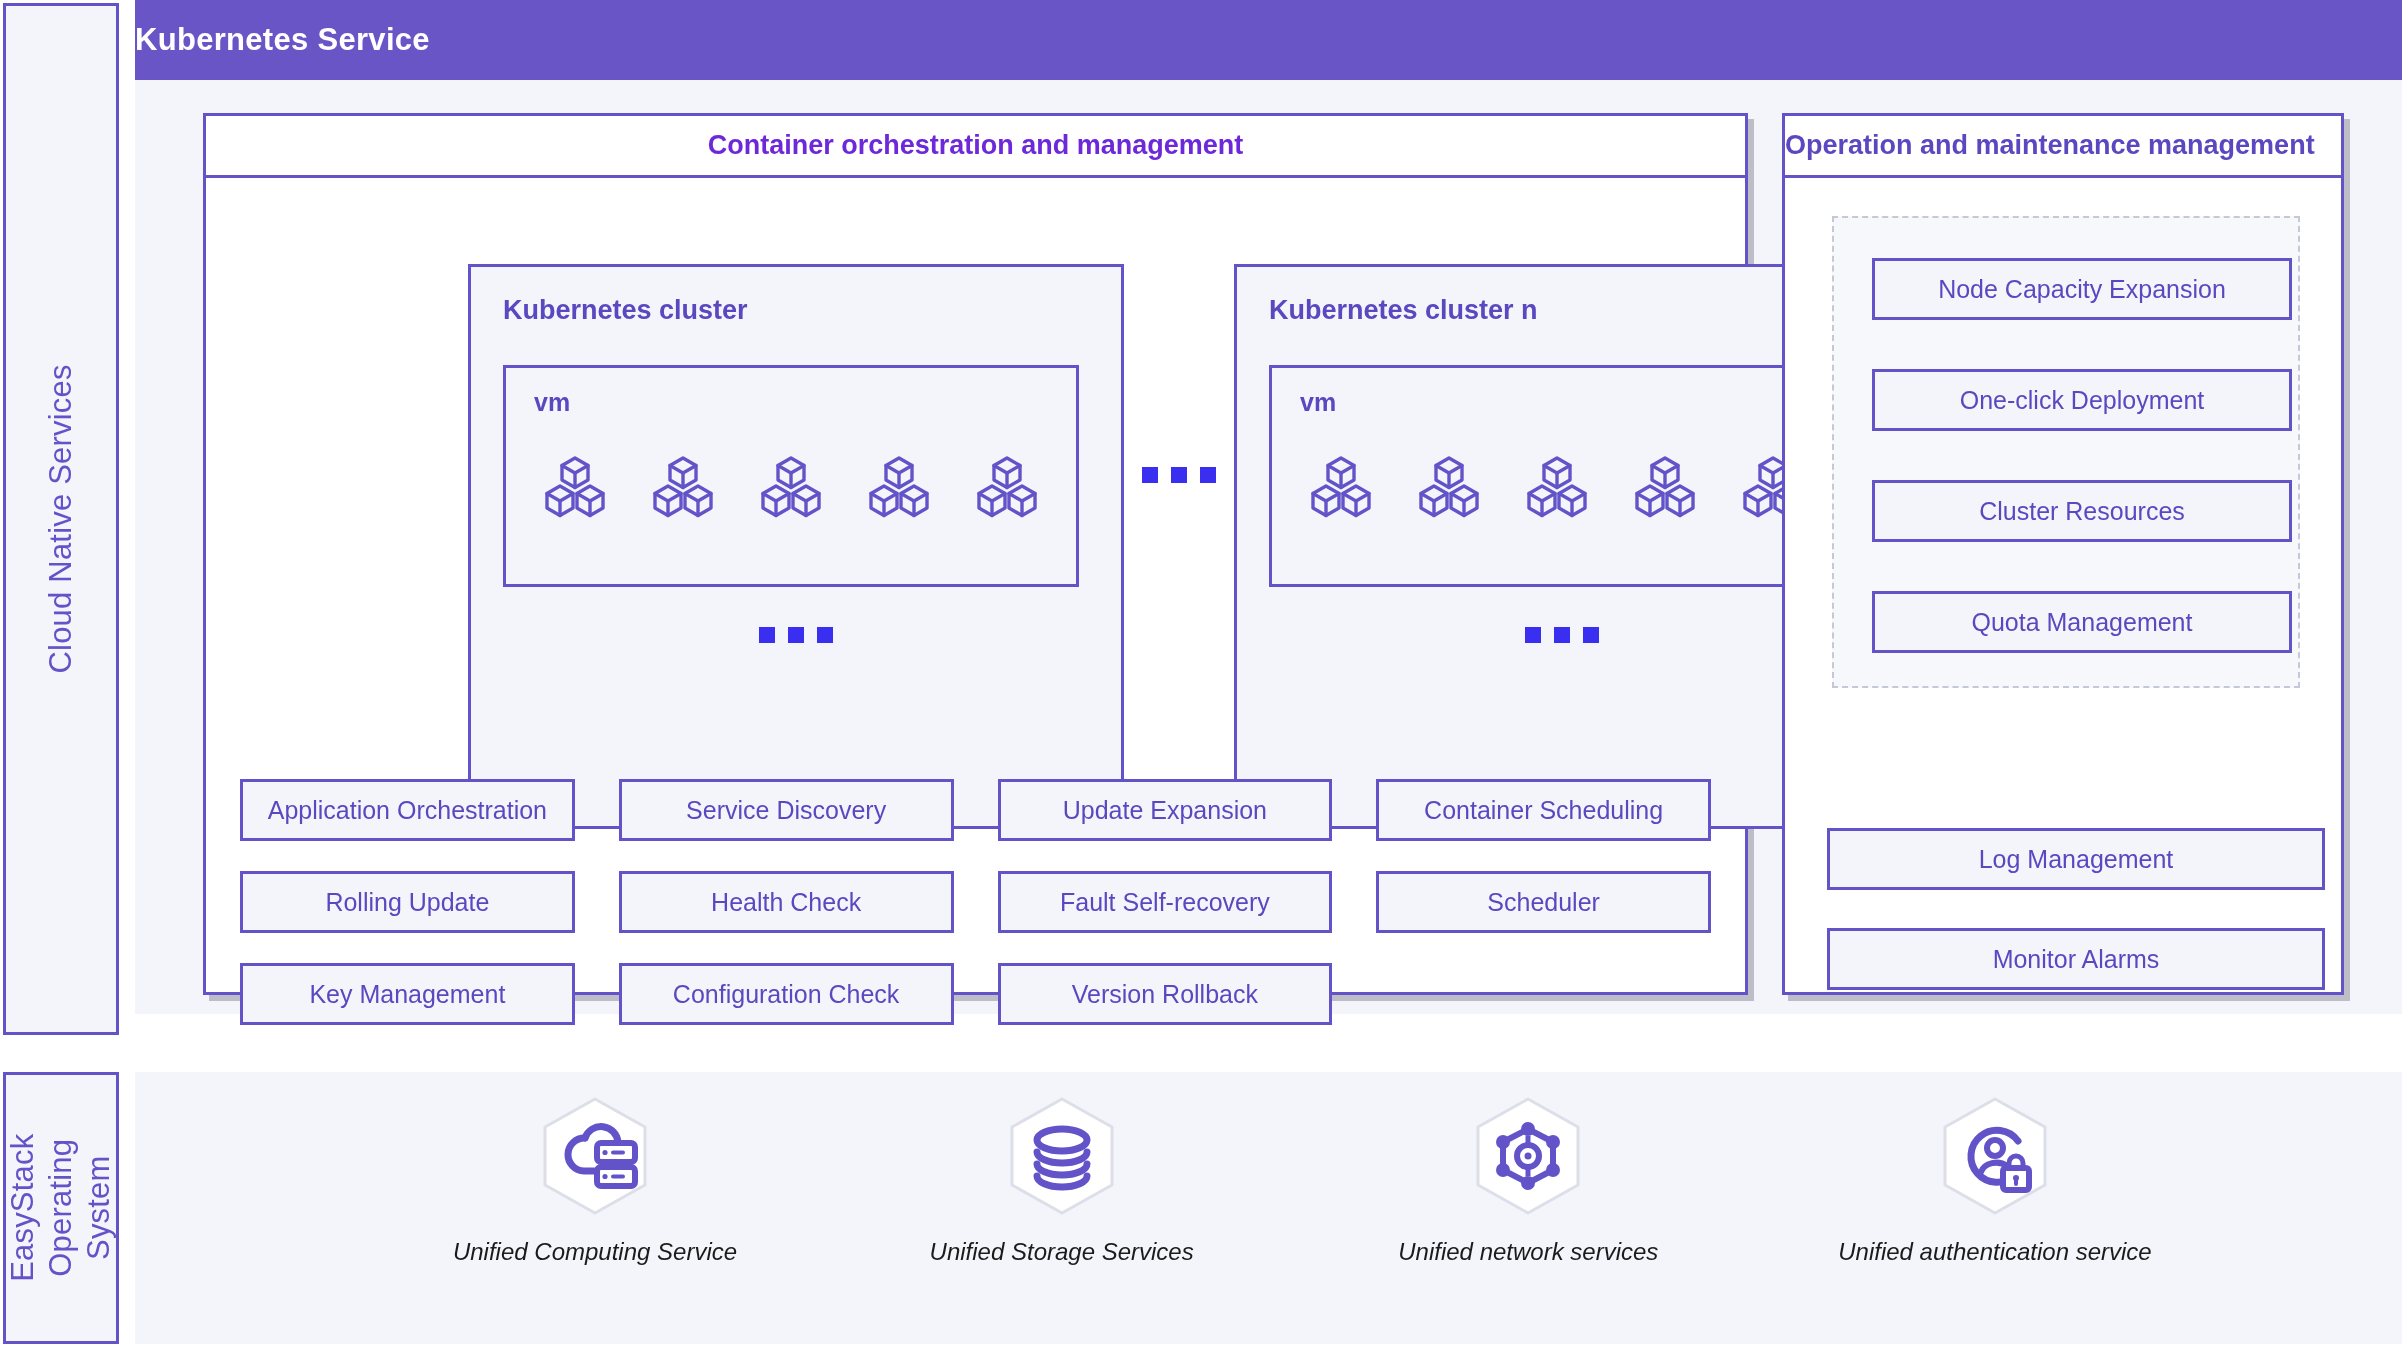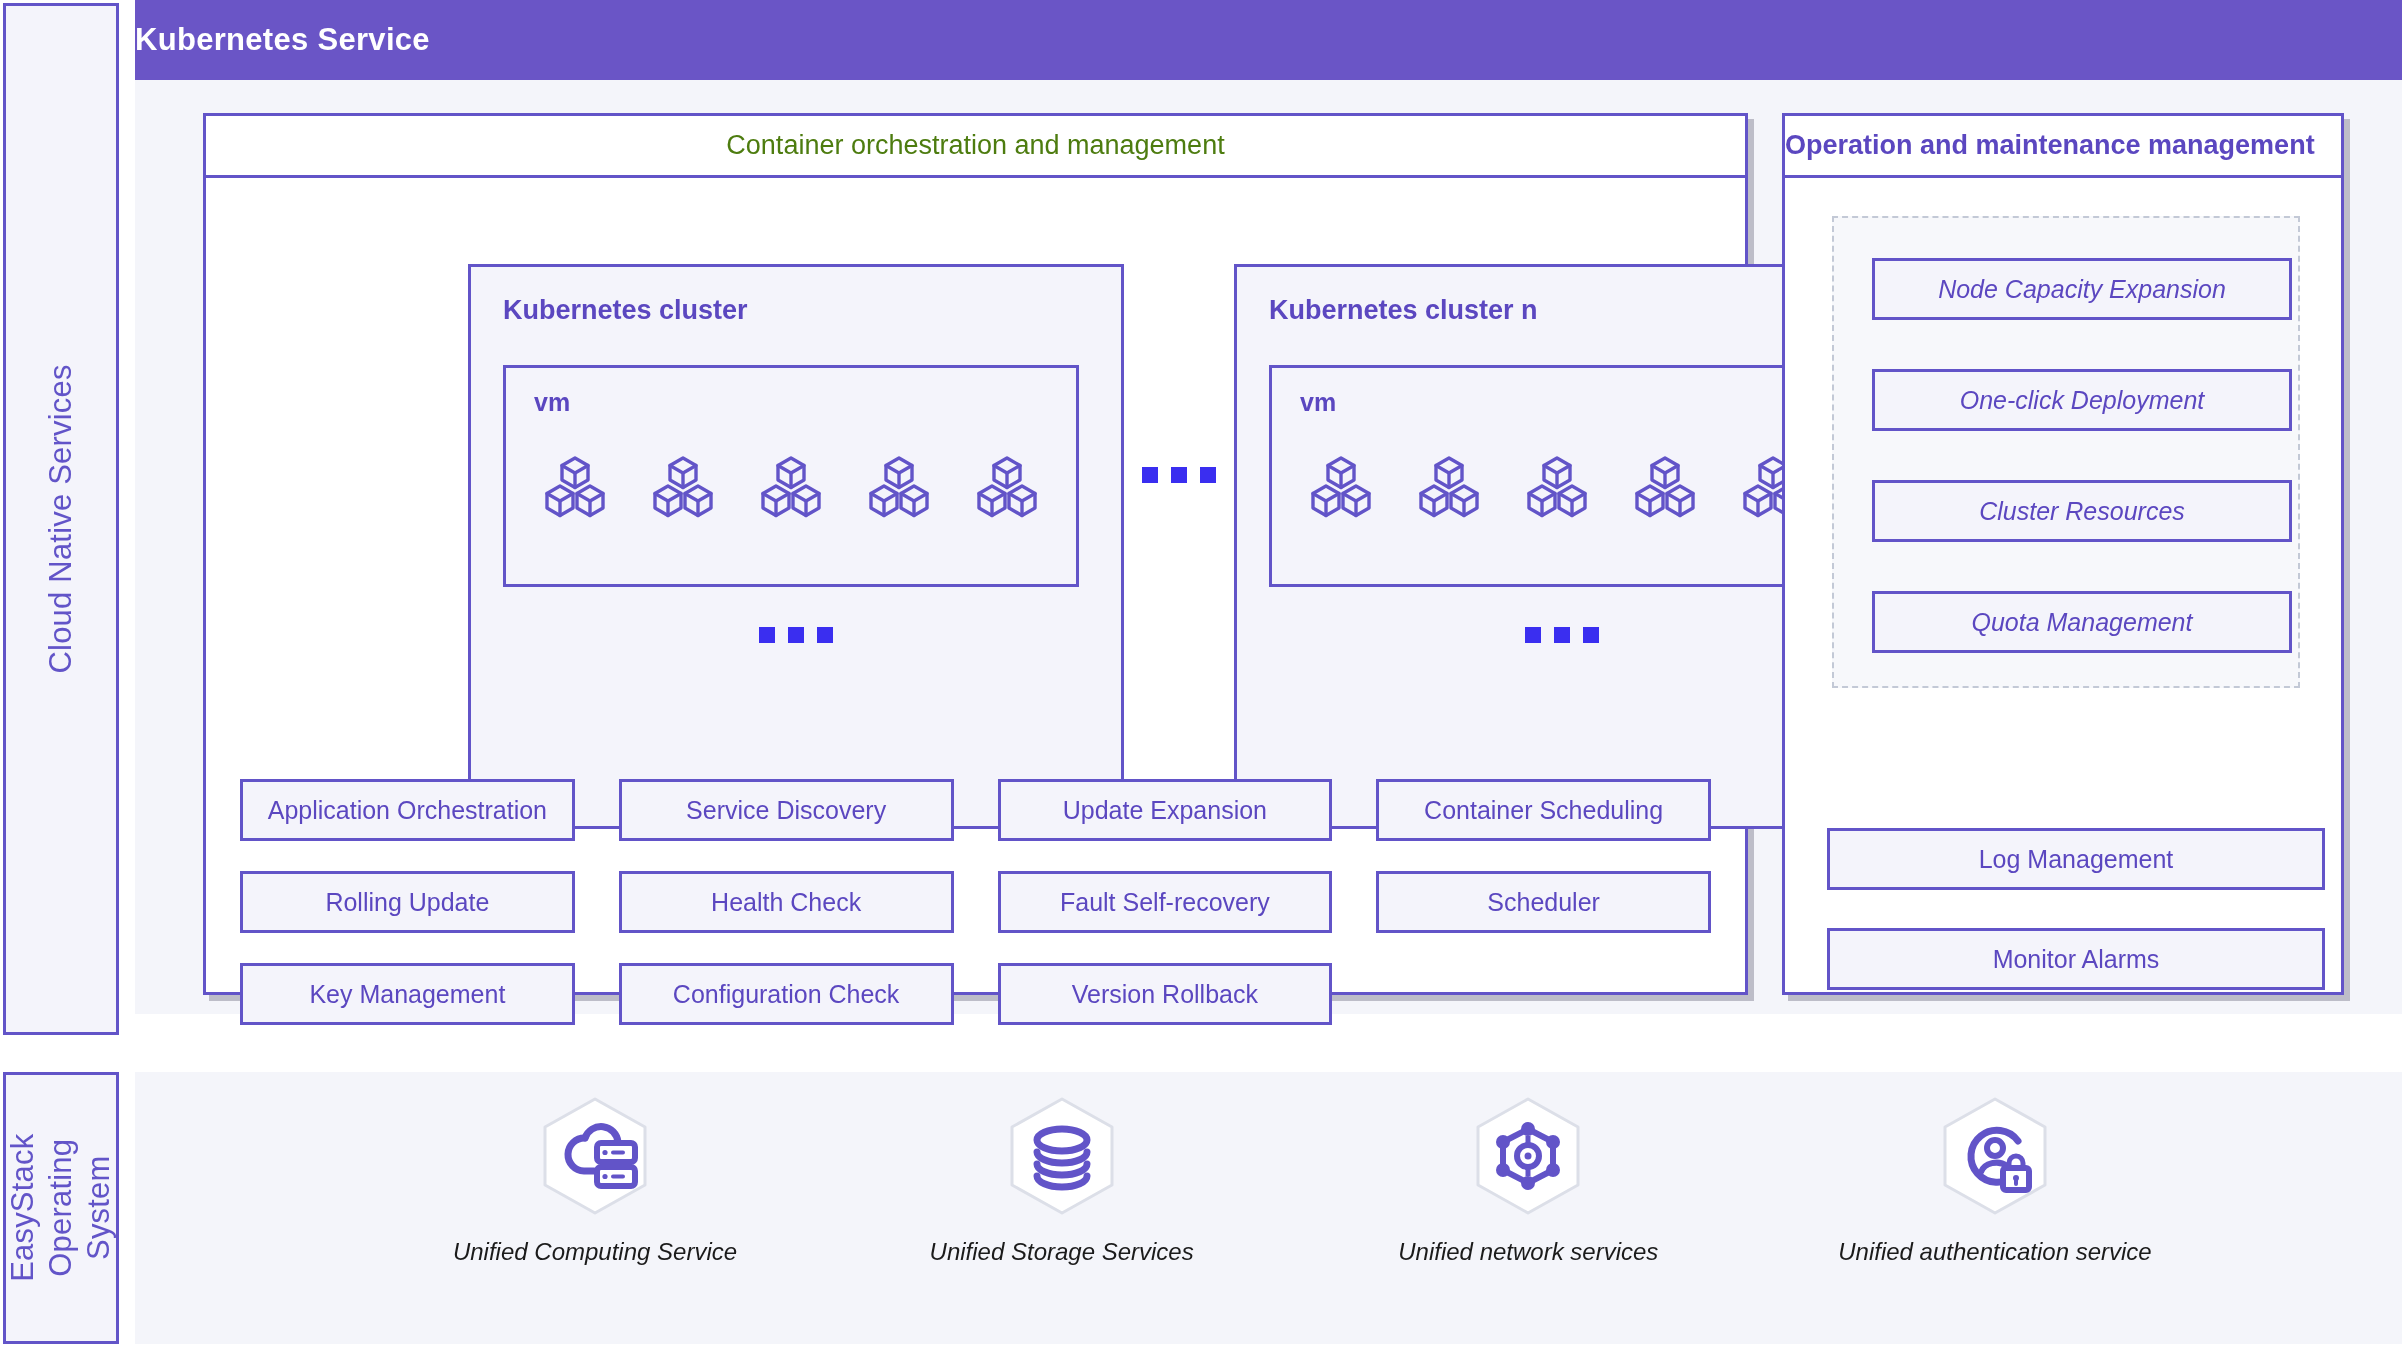--- a/index.html
+++ b/index.html
@@ -49,21 +49,21 @@
   
   #orch-panel {
     position: absolute; left: 203px; top: 113px; width: 1545px; height: 882px;
     background: #ffffff; border: 3px solid #6254c8;
     box-shadow: 6px 6px 0 0 #bdbdc8;
   }
   #orch-head {
     height: 62px; border-bottom: 3px solid #6254c8;
     display: flex; align-items: center; justify-content: center;
   }
-  #orch-head .t { color:#4d7c0f; font-size: 27px; font-weight: normal; }
+  #orch-head .t { color:#6d28d9; font-size: 27px; font-weight: bold; }
 
   .cluster {
     position: absolute; top: 148px; height: 565px;
     background: #f4f4fb; border: 3px solid #6254c8;
   }
   #cluster-1 { left: 262px; width: 656px; }
   #cluster-2 { left: 1028px; width: 656px; }
   .cluster-title {
     position: absolute; left: 32px; top: 28px;
     color: #5b47c0; font-size: 27px; font-weight: bold;
@@ -111,21 +111,21 @@
     background: #ffffff; border: 3px solid #6254c8;
     box-shadow: 6px 6px 0 0 #bdbdc8;
   }
   #ops-head {
     height: 62px; border-bottom: 3px solid #6254c8;
     display: flex; align-items: center; justify-content: flex-start;
   }
   #ops-head .t { color: #5b47c0; font-size: 27px; font-weight: bold; }
   #ops-dashed {
     position: absolute; left: 47px; top: 100px; width: 468px; height: 472px;
-    border: 2px dashed #c3c9d6; background: #f7f8fb; font-style: italic;
+    border: 2px dashed #c3c9d6; background: #f7f8fb;
   }
   .ops-item {
     position: absolute; left: 38px; width: 420px; height: 62px;
     border: 3px solid #6254c8; background: #f4f4fb;
     display: flex; align-items: center; justify-content: center;
     color: #5b47c0; font-size: 25px;
   }
   #ops-dashed .ops-item:nth-of-type(1) { top: 40px; }
   #ops-dashed .ops-item:nth-of-type(2) { top: 151px; }
   #ops-dashed .ops-item:nth-of-type(3) { top: 262px; }

